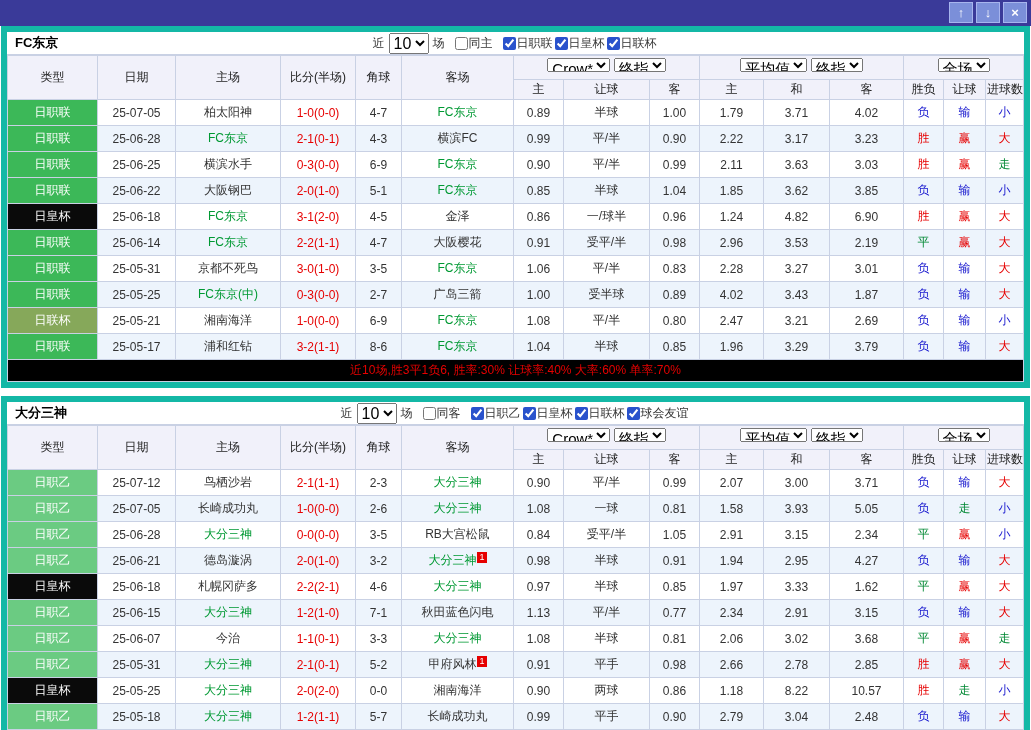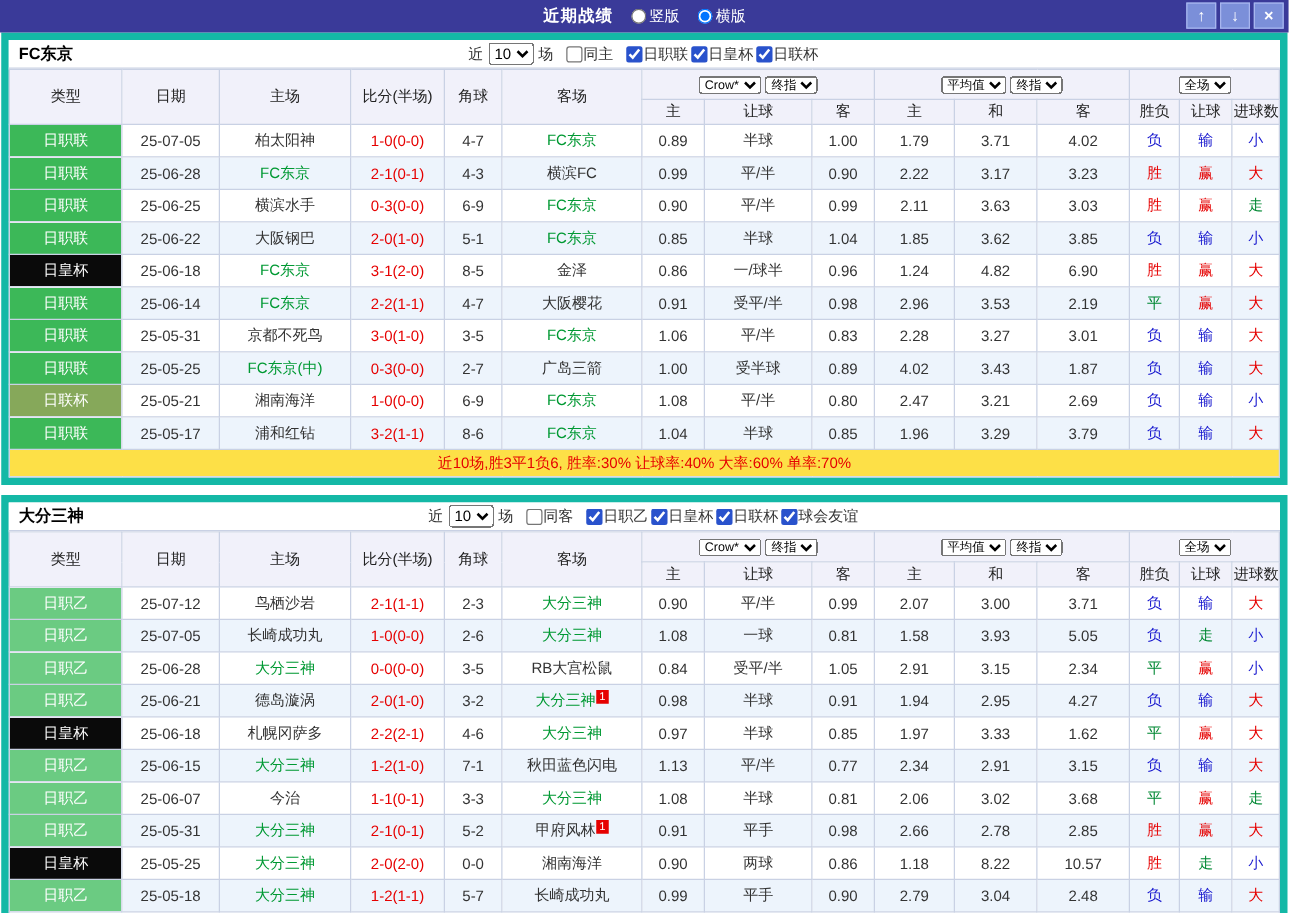--- a/index.html
+++ b/index.html
@@ -15,66 +15,55 @@
   .tb-buttons { position:absolute; right:4px; top:2px; display:flex; gap:3px; }
   .tb-btn { width:24px; height:21px; background:#7b8fd9; border:1px solid #a7b5ee; color:#fff;
             display:flex; align-items:center; justify-content:center; font-size:13px; font-weight:bold; cursor:pointer; }
 
   
   .section { border:6px solid #14b8a6; margin:0 1px; }
   .section + .section { margin-top:8px; }
   .section-header { height:23px; display:flex; align-items:center; position:relative; background:#fff; border-bottom:1px solid #c9d1e4; }
   .team-heading { position:absolute; left:8px; font-weight:bold; font-size:13px; color:#000; }
   .filters { margin:0 auto; display:flex; align-items:center; gap:4px; }
-  .filters select { font-size:12px; }
+  .filters select { font-size:16px; }
   .filter-boxes { display:inline-flex; align-items:flex-end; margin-left:6px; }
   .filter-boxes label { display:inline-flex; align-items:center; cursor:pointer; margin-right:2px; }
   .filter-boxes label.first { margin-right:10px; }
   .filter-boxes input { width:13px; height:13px; accent-color:#2952cc; margin-right:1px; }
 
   
   table { width:100%; border-collapse:collapse; table-layout:fixed; }
   th,td { border:1px solid #c9d1e4; text-align:center; padding:0 1px; overflow:hidden; white-space:nowrap; }
   thead th { background:#f1f1fa; font-weight:normal; color:#222; }
   thead tr.group-row th { height:24px; }
   thead tr.sub-row th { height:20px; }
-  thead select { font-size:10px; height:14px; }
+  thead select { font-size:15px; height:14px; }
   tbody td { height:26px; }
   tbody tr:nth-child(even) { background:#edf4fc; }
-  tfoot td { height:22px; color:#e60000; background:#fde047; }
+  tfoot td { height:22px; color:#e60000; background:#000000; }
 
   .type-cell { color:#fff; }
   .type-j1  { background:#3cb858; }
   .type-j2  { background:#6bcb82; }
   .type-cup { background:#0a0a0a; }
   .type-jlc { background:#86a85a; }
 
   .self  { color:#009933; }
   .score { color:#e60000; }
   .c-win  { color:#e60000; }
   .c-lose { color:#1616ce; }
   .c-draw { color:#008833; }
   .card { display:inline-block; background:#e60000; color:#fff; font-size:9px; line-height:11px;
           padding:0 2px; margin-left:1px; vertical-align:top; }
 </style>
 </head>
 <body>
 
 <div class="titlebar">
-  <div class="titlebar-center">
-    <span class="win-title">近期战绩</span>
-    <label class="radio-option">
-      <input type="radio" name="layout" style="">
-      <span>竖版</span>
-    </label>
-    <label class="radio-option">
-      <input type="radio" name="layout" checked="" style="">
-      <span>横版</span>
-    </label>
-  </div>
   <div class="tb-buttons">
     <div class="tb-btn">↑</div>
     <div class="tb-btn">↓</div>
     <div class="tb-btn">×</div>
   </div>
 </div>
 
 <div class="section">
   <div class="section-header">
     <span class="team-heading">FC东京</span>
@@ -219,21 +208,21 @@
           <td>3.85</td>
           <td class="c-lose">负</td>
           <td class="c-lose">输</td>
           <td class="c-lose">小</td>
         </tr>
         <tr>
           <td class="type-cell type-cup">日皇杯</td>
           <td>25-06-18</td>
           <td class="self"><span>FC东京</span></td>
           <td class="score">3-1(2-0)</td>
-          <td>8-5</td>
+          <td>4-5</td>
           <td class=""><span>金泽</span></td>
           <td>0.86</td>
           <td>一/球半</td>
           <td>0.96</td>
           <td>1.24</td>
           <td>4.82</td>
           <td>6.90</td>
           <td class="c-win">胜</td>
           <td class="c-win">赢</td>
           <td class="c-win">大</td>

